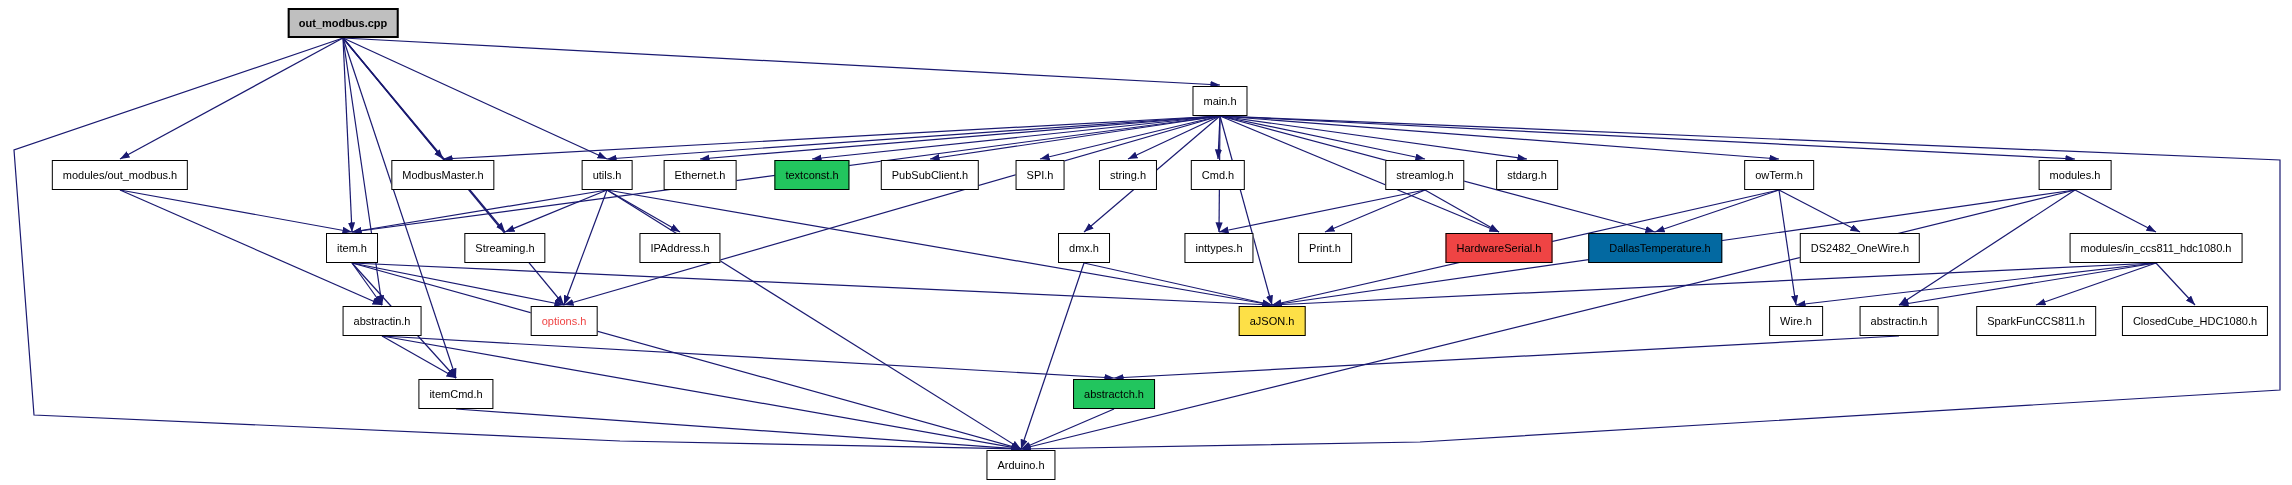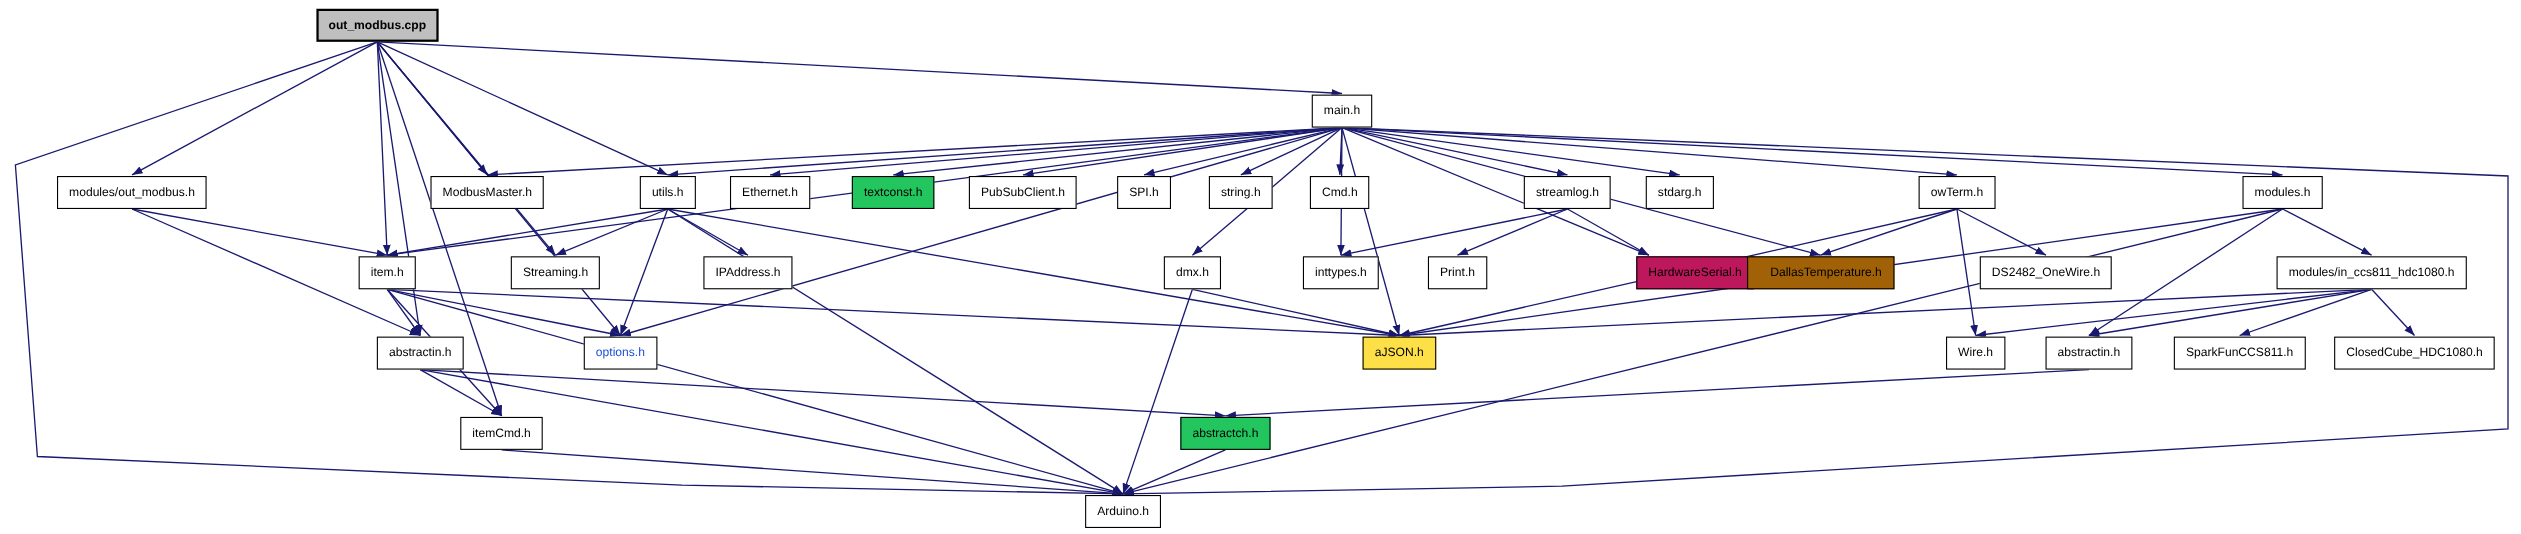--- a/index.html
+++ b/index.html
@@ -138,26 +138,26 @@
       <div class="node" style="left: 1425px; top: 160px; background: rgb(255, 255, 255); border-color: rgb(0, 0, 0); color: rgb(0, 0, 0);">streamlog.h</div>
       <div class="node" style="left: 1527px; top: 160px; background: rgb(255, 255, 255); border-color: rgb(0, 0, 0); color: rgb(0, 0, 0);">stdarg.h</div>
       <div class="node" style="left: 1779px; top: 160px; background: rgb(255, 255, 255); border-color: rgb(0, 0, 0); color: rgb(0, 0, 0);">owTerm.h</div>
       <div class="node" style="left: 2075px; top: 160px; background: rgb(255, 255, 255); border-color: rgb(0, 0, 0); color: rgb(0, 0, 0);">modules.h</div>
       <div class="node" style="left: 352px; top: 233px; background: rgb(255, 255, 255); border-color: rgb(0, 0, 0); color: rgb(0, 0, 0);">item.h</div>
       <div class="node" style="left: 505px; top: 233px; background: rgb(255, 255, 255); border-color: rgb(0, 0, 0); color: rgb(0, 0, 0);">Streaming.h</div>
       <div class="node" style="left: 680px; top: 233px; background: rgb(255, 255, 255); border-color: rgb(0, 0, 0); color: rgb(0, 0, 0);">IPAddress.h</div>
       <div class="node" style="left: 1084px; top: 233px; background: rgb(255, 255, 255); border-color: rgb(0, 0, 0); color: rgb(0, 0, 0);">dmx.h</div>
       <div class="node" style="left: 1219px; top: 233px; background: rgb(255, 255, 255); border-color: rgb(0, 0, 0); color: rgb(0, 0, 0);">inttypes.h</div>
       <div class="node" style="left: 1325px; top: 233px; background: rgb(255, 255, 255); border-color: rgb(0, 0, 0); color: rgb(0, 0, 0);">Print.h</div>
-      <div class="node" style="left: 1499px; top: 233px; background: #be185d; border-color: rgb(0, 0, 0); color: rgb(0, 0, 0); margin-left: 42px;">HardwareSerial.h</div>
-      <div class="node" style="left: 1655px; top: 233px; background: #a16207; border-color: rgb(0, 0, 0); color: rgb(0, 0, 0); padding-left: 20px;">DallasTemperature.h</div>
+      <div class="node" style="left: 1499px; top: 233px; background: #ef4444; border-color: rgb(0, 0, 0); color: rgb(0, 0, 0);">HardwareSerial.h</div>
+      <div class="node" style="left: 1655px; top: 233px; background: #0369a1; border-color: rgb(0, 0, 0); color: rgb(0, 0, 0); padding-left: 20px;">DallasTemperature.h</div>
       <div class="node" style="left: 1860px; top: 233px; background: rgb(255, 255, 255); border-color: rgb(0, 0, 0); color: rgb(0, 0, 0);">DS2482_OneWire.h</div>
       <div class="node" style="left: 2156px; top: 233px; background: rgb(255, 255, 255); border-color: rgb(0, 0, 0); color: rgb(0, 0, 0);">modules/in_ccs811_hdc1080.h</div>
       <div class="node" style="left: 382px; top: 306px; background: rgb(255, 255, 255); border-color: rgb(0, 0, 0); color: rgb(0, 0, 0);">abstractin.h</div>
-      <div class="node" style="left: 564px; top: 306px; background: rgb(255, 255, 255); border-color: rgb(0, 0, 0); color: #1d4ed8;">options.h</div>
+      <div class="node" style="left: 564px; top: 306px; background: rgb(255, 255, 255); border-color: rgb(0, 0, 0); color: #ef4444;">options.h</div>
       <div class="node" style="left: 1272px; top: 306px; background: #fde047; border-color: rgb(0, 0, 0); color: rgb(0, 0, 0);">aJSON.h</div>
       <div class="node" style="left: 1796px; top: 306px; background: rgb(255, 255, 255); border-color: rgb(0, 0, 0); color: rgb(0, 0, 0);">Wire.h</div>
       <div class="node" style="left: 1899px; top: 306px; background: rgb(255, 255, 255); border-color: rgb(0, 0, 0); color: rgb(0, 0, 0);">abstractin.h</div>
       <div class="node" style="left: 2036px; top: 306px; background: rgb(255, 255, 255); border-color: rgb(0, 0, 0); color: rgb(0, 0, 0);">SparkFunCCS811.h</div>
       <div class="node" style="left: 2195px; top: 306px; background: rgb(255, 255, 255); border-color: rgb(0, 0, 0); color: rgb(0, 0, 0);">ClosedCube_HDC1080.h</div>
       <div class="node" style="left: 456px; top: 379px; background: rgb(255, 255, 255); border-color: rgb(0, 0, 0); color: rgb(0, 0, 0);">itemCmd.h</div>
       <div class="node" style="left: 1114px; top: 379px; background: #22c55e; border-color: rgb(0, 0, 0); color: rgb(0, 0, 0);">abstractch.h</div>
       <div class="node" style="left: 1021px; top: 450px; background: rgb(255, 255, 255); border-color: rgb(0, 0, 0); color: rgb(0, 0, 0);">Arduino.h</div>
     </div>
 </div>

